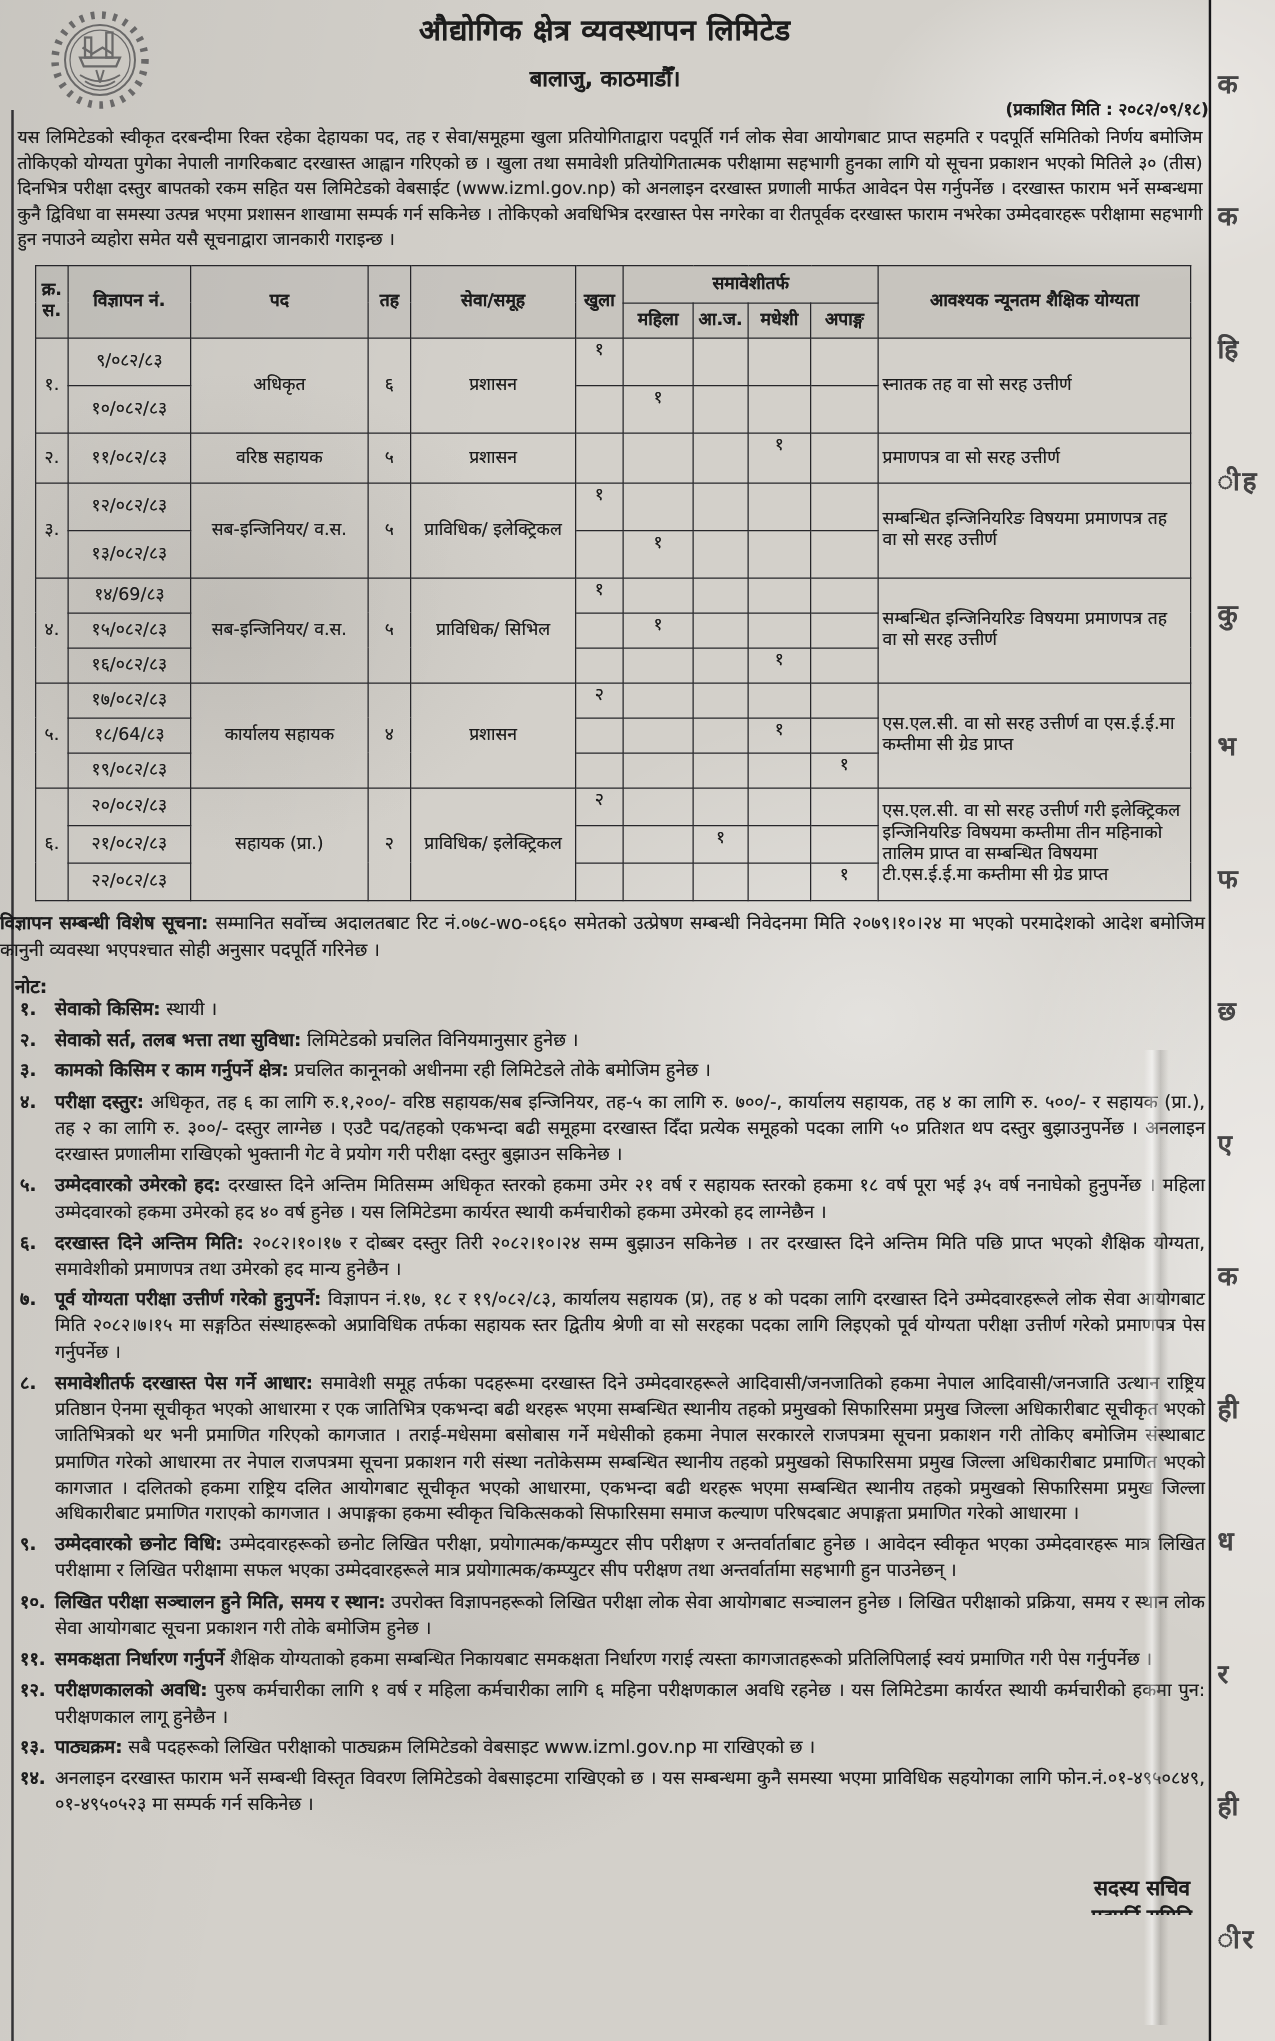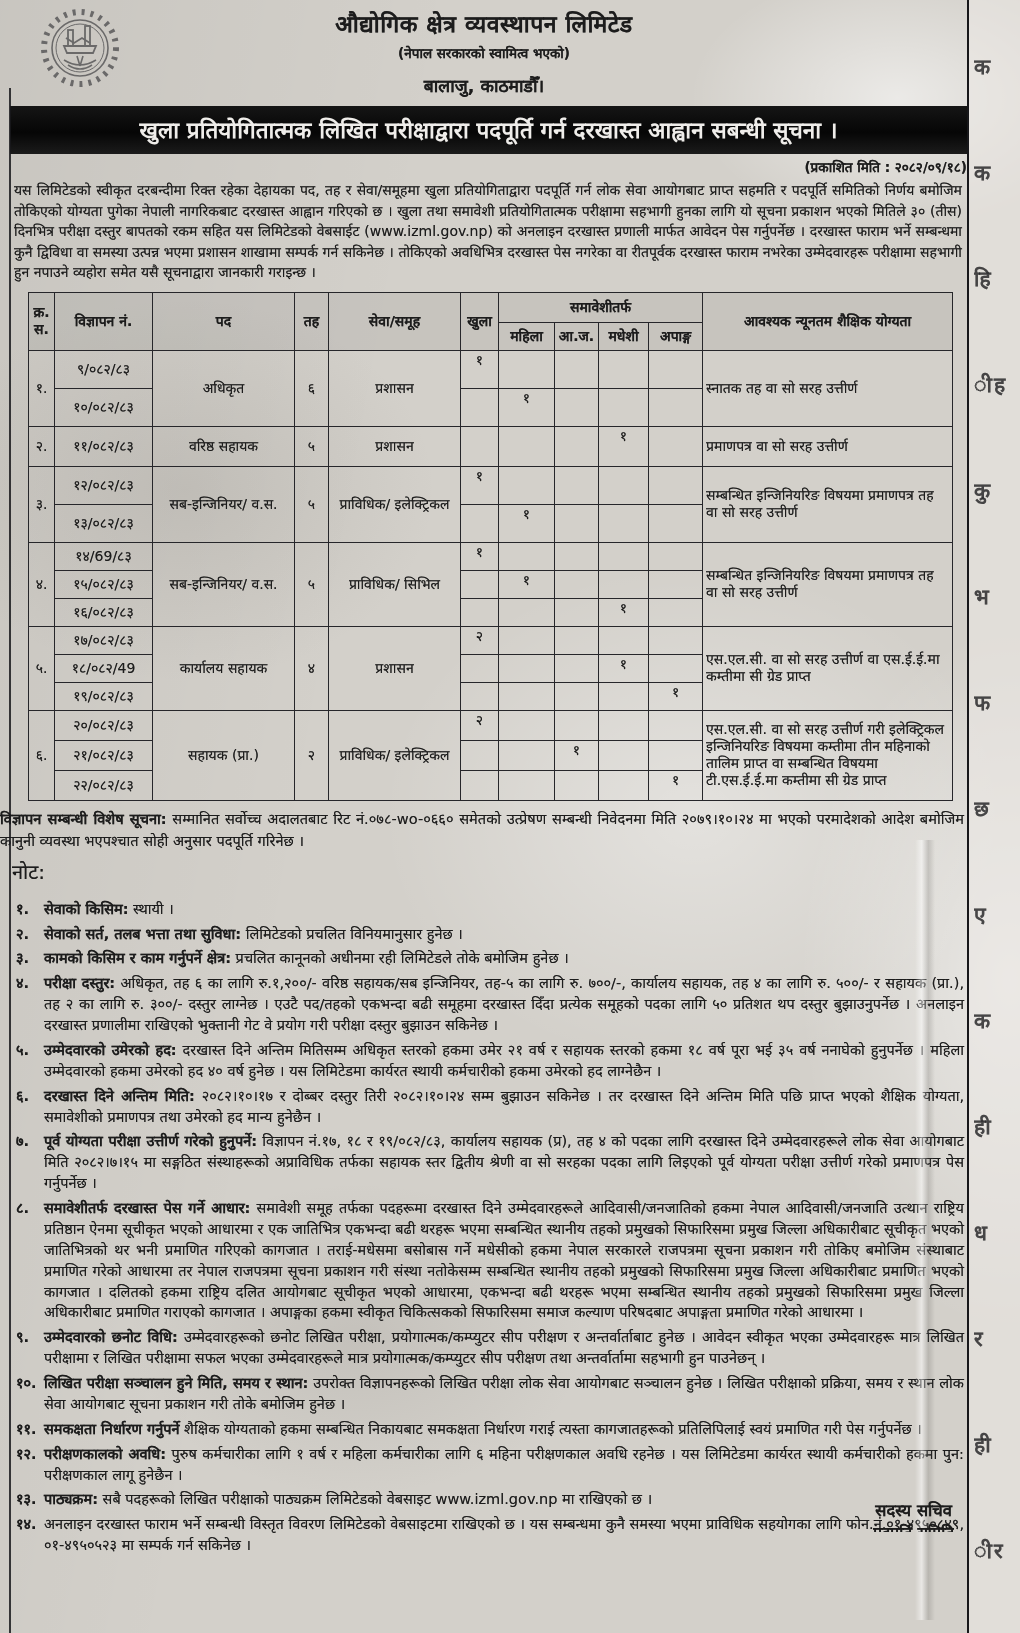--- a/index.html
+++ b/index.html
@@ -45,21 +45,21 @@
   
   table.vac{border-collapse:collapse;margin:9px 0 0 28px;width:924px;table-layout:fixed;}
   table.vac th,table.vac td{border:1.7px solid #26262a;padding:1px 3px;font-size:14px;line-height:1.22;overflow:hidden;}
   table.vac th{font-weight:bold;background:rgba(0,0,0,.055);}
   td.c,th{text-align:center;vertical-align:middle;}
   td.qual{text-align:left;vertical-align:middle;padding-left:6px;font-size:13.8px;}
   td.num{vertical-align:top;padding-top:3px;text-align:center;}
   
   .special{margin:7px 56px 0 0;font-size:14.6px;line-height:1.5;text-align:justify;}
   .special b,.note b{font-weight:bold;}
-  .notes-title{margin:6px 0 14px 12px;font-size:20px;font-weight:normal;}
+  .notes-title{margin:6px 0 0 12px;font-size:15px;font-weight:bold;}
   .note{display:flex;margin:0 56px 4px 16px;font-size:14.5px;line-height:1.44;}
   .note .n{flex:0 0 28px;font-weight:bold;}
   .note .body{flex:1;text-align:justify;}
   .sig{position:absolute;right:66px;top:1498px;text-align:center;}
   .sig .l1{font-size:16.5px;font-weight:bold;}
   .sig .l2{font-size:15.5px;font-weight:bold;height:11px;overflow:hidden;}
 </style>
 </head>
 <body>
 
@@ -98,25 +98,23 @@
           <path d="M36 30 l8 5 l8 -5 l8 5"></path>
         </g>
         <g stroke-width="1.6">
           <path d="M34 52 q16 10 32 0"></path>
           <path d="M38 57 q12 8 24 0"></path>
           <path d="M47 48 l3 10 M53 48 l-3 10"></path>
         </g>
       </g>
     </svg>
     <div class="org-name">औद्योगिक क्षेत्र व्यवस्थापन लिमिटेड</div>
-    <div class="ownership">(नेपाल सरकारको स्वामित्व भएको)</div>
     <div class="location">बालाजु, काठमाडौँ।</div>
   </div>
 
-  <div class="banner">खुला प्रतियोगितात्मक लिखित परीक्षाद्वारा पदपूर्ति गर्न दरखास्त आह्वान सबन्धी सूचना ।</div>
   <div class="pub-date">(प्रकाशित मिति : २०८२/०९/१८)</div>
 
   <div class="intro">यस लिमिटेडको स्वीकृत दरबन्दीमा रिक्त रहेका देहायका पद, तह र सेवा/समूहमा खुला प्रतियोगिताद्वारा पदपूर्ति गर्न लोक सेवा आयोगबाट प्राप्त सहमति र पदपूर्ति समितिको निर्णय बमोजिम तोकिएको योग्यता पुगेका नेपाली नागरिकबाट दरखास्त आह्वान गरिएको छ । खुला तथा समावेशी प्रतियोगितात्मक परीक्षामा सहभागी हुनका लागि यो सूचना प्रकाशन भएको मितिले ३० (तीस) दिनभित्र परीक्षा दस्तुर बापतको रकम सहित यस लिमिटेडको वेबसाईट (www.izml.gov.np) को अनलाइन दरखास्त प्रणाली मार्फत आवेदन पेस गर्नुपर्नेछ । दरखास्त फाराम भर्ने सम्बन्धमा कुनै द्विविधा वा समस्या उत्पन्न भएमा प्रशासन शाखामा सम्पर्क गर्न सकिनेछ । तोकिएको अवधिभित्र दरखास्त पेस नगरेका वा रीतपूर्वक दरखास्त फाराम नभरेका उम्मेदवारहरू परीक्षामा सहभागी हुन नपाउने व्यहोरा समेत यसै सूचनाद्वारा जानकारी गराइन्छ ।</div>
 
   <table class="vac">
     <colgroup>
       <col style="width:26px">
         <col style="width:98px">
         <col style="width:142px">
         <col style="width:34px">
@@ -243,21 +241,21 @@
         <td class="c" rowspan="3">४</td>
         <td class="c" rowspan="3">प्रशासन</td>
         <td class="num">२</td>
         <td class="num"></td>
         <td class="num"></td>
         <td class="num"></td>
         <td class="num"></td>
         <td class="qual" rowspan="3">एस.एल.सी. वा सो सरह उत्तीर्ण वा एस.ई.ई.मा कम्तीमा सी ग्रेड प्राप्त</td>
       </tr>
       <tr style="height:28px">
-        <td class="c">१८/०८२/49</td>
+        <td class="c">१८/64/८३</td>
         <td class="num"></td>
         <td class="num"></td>
         <td class="num"></td>
         <td class="num">१</td>
         <td class="num"></td>
       </tr>
       <tr style="height:28px">
         <td class="c">१९/०८२/८३</td>
         <td class="num"></td>
         <td class="num"></td>

